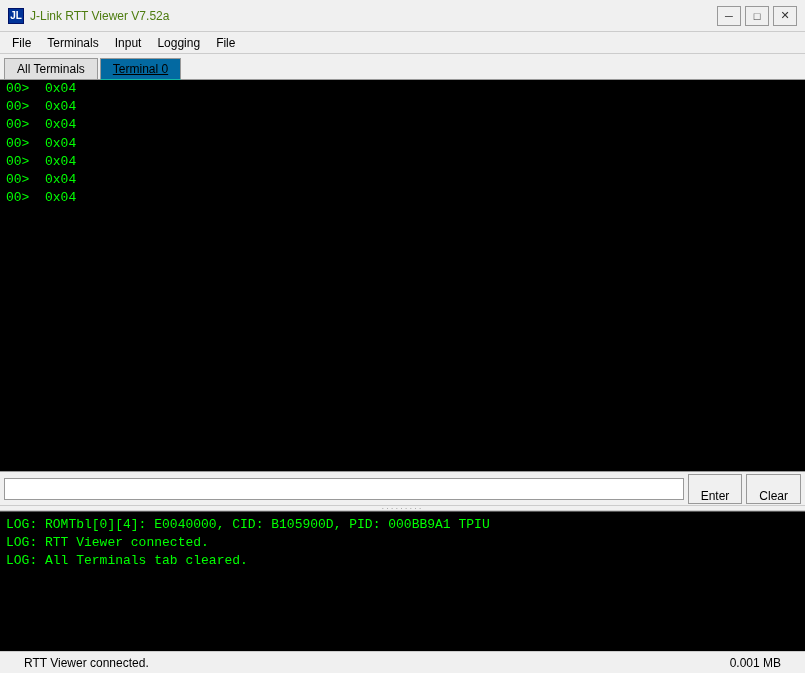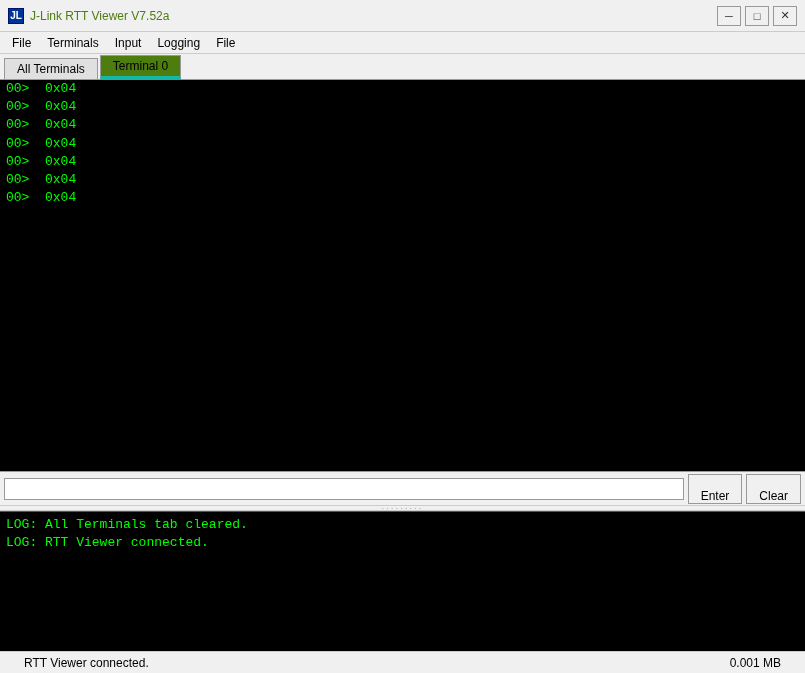--- a/index.html
+++ b/index.html
@@ -88,24 +88,25 @@
       padding: 3px 12px;
       font-size: 12px;
       border: 1px solid #999;
       border-bottom: none;
       background: #e0e0e0;
       cursor: pointer;
       margin-right: 2px;
       color: #000;
     }
     .tab.active {
-      background: #4d7c0f;
-      border-bottom: 4px solid #14b8a6;
+      background: #0369a1;
+      border-bottom: 1px solid #14b8a6;
       margin-bottom: -1px;
       z-index: 1;
+      text-decoration: underline;
     }
 
     
     #main-terminal {
       background: #000;
       flex: 1;
       padding: 0 6px;
       overflow-y: auto;
       font-family: 'Courier New', Courier, monospace;
       font-size: 13px;
@@ -245,20 +246,21 @@
   <input type="text" id="input-field" style="">
   <button class="action-btn">Enter</button>
   <button class="action-btn">Clear</button>
 </div>
 
 <div id="resize-handle">
   <span id="resize-dots">·········</span>
 </div>
 
 <div id="log-area">
+    <div class="log-line">LOG: ROMTbl[0][4]: E0040000, CID: B105900D, PID: 000BB9A1 TPIU</div>
+    <div class="log-line">LOG: RTT Viewer connected.</div>
     <div class="log-line">LOG: All Terminals tab cleared.</div>
-    <div class="log-line">LOG: RTT Viewer connected.</div>
   </div>
 
 <div id="status-bar">
   <span>RTT Viewer connected.</span>
   <span>0.001 MB</span>
 </div>
 
 </body></html>

